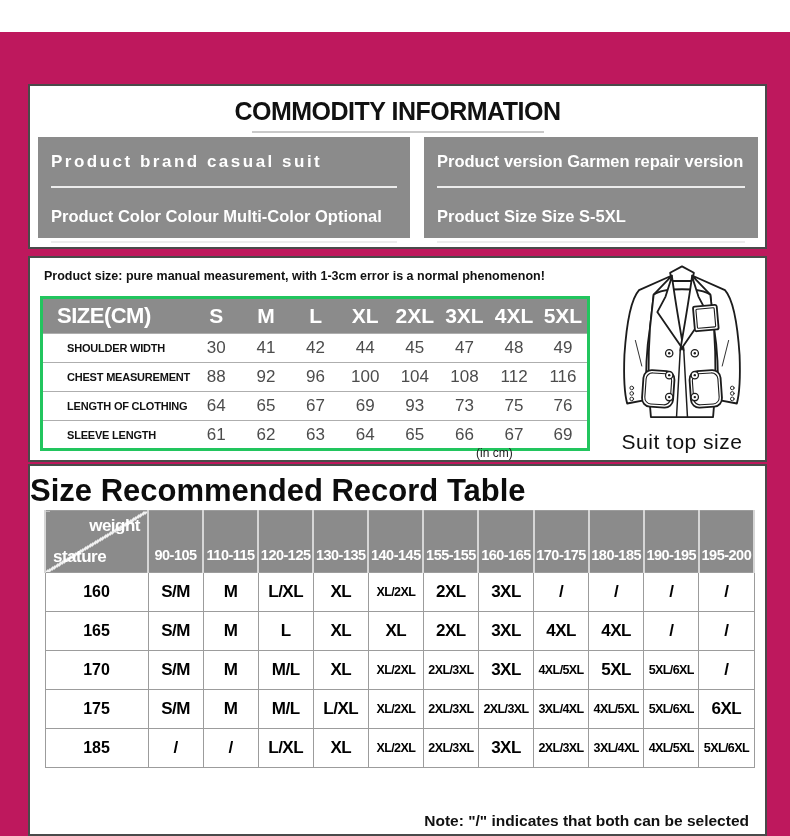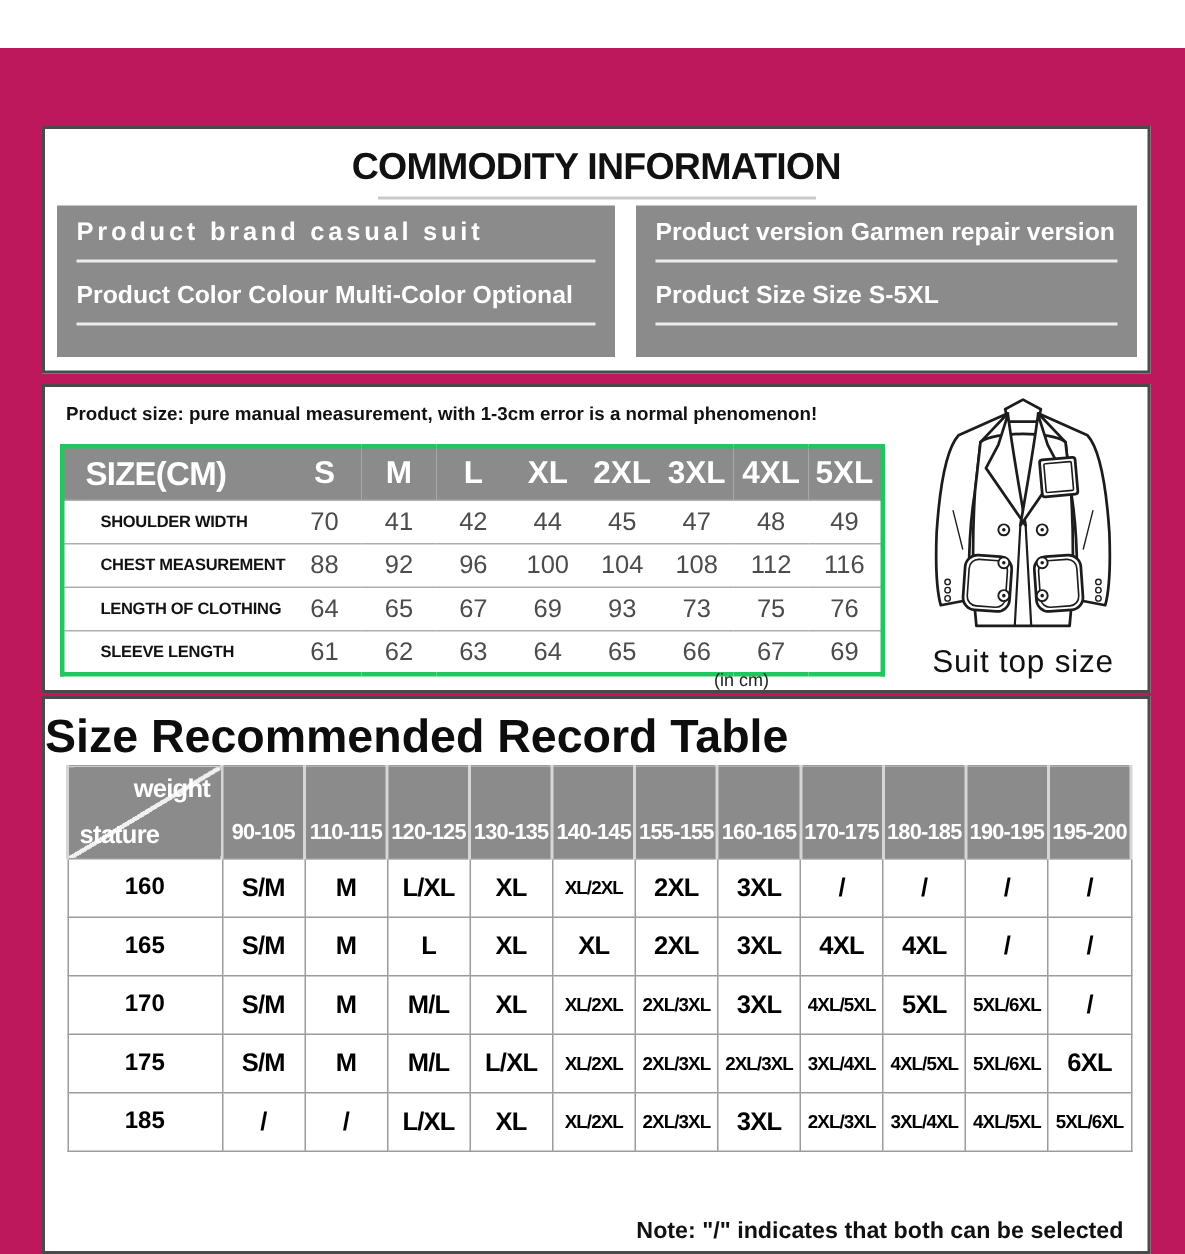--- a/index.html
+++ b/index.html
@@ -12,21 +12,21 @@
   .box-b { top:224px; height:206px; }
   .box-c { top:432px; height:372px; }
 
   
   .main-title { margin-top:11px; text-align:center; font-size:25px; font-weight:bold;
                 letter-spacing:-0.5px; color:#111; }
   .title-underline { width:292px; height:2px; background:#c9c9c9; margin:5px auto 0 auto; }
   .panel { position:absolute; top:51px; height:101px; background:#8b8b8b; padding:0 13px; }
   .panel-left  { left:8px;  width:372px; }
   .panel-right { left:394px; width:334px; }
-  .info-line { height:38px; display:flex; align-items:center;
+  .info-line { height:51px; display:flex; align-items:center;
                border-bottom:2px solid #ececec; margin-bottom:4px;
                color:#fff; font-weight:bold; font-size:16.5px; white-space:nowrap; }
   .info-line.spaced { letter-spacing:2.5px; font-size:17px; }
 
   
   .measure-note { position:absolute; left:14px; top:11px; font-size:12.5px; font-weight:bold; color:#111; }
   .size-table { position:absolute; left:10px; top:38px; width:550px;
                 border-collapse:collapse; table-layout:fixed; border:3px solid #22c55e; }
   .size-table th { background:#8b8b8b; color:#fff; height:36px; font-size:21px; font-weight:bold; text-align:center; }
   .size-table th.label-col { width:150px; text-align:left; padding-left:14px; font-size:22px; letter-spacing:-0.5px; }
@@ -97,21 +97,21 @@
             <th>XL</th>
             <th>2XL</th>
             <th>3XL</th>
             <th>4XL</th>
             <th>5XL</th>
           </tr>
       </thead>
       <tbody>
           <tr>
             <td class="row-label">SHOULDER WIDTH</td>
-            <td>70</td>
+            <td>30</td>
             <td>41</td>
             <td>42</td>
             <td>44</td>
             <td>45</td>
             <td>47</td>
             <td>48</td>
             <td>49</td>
           </tr>
           <tr>
             <td class="row-label">CHEST MEASUREMENT</td>

